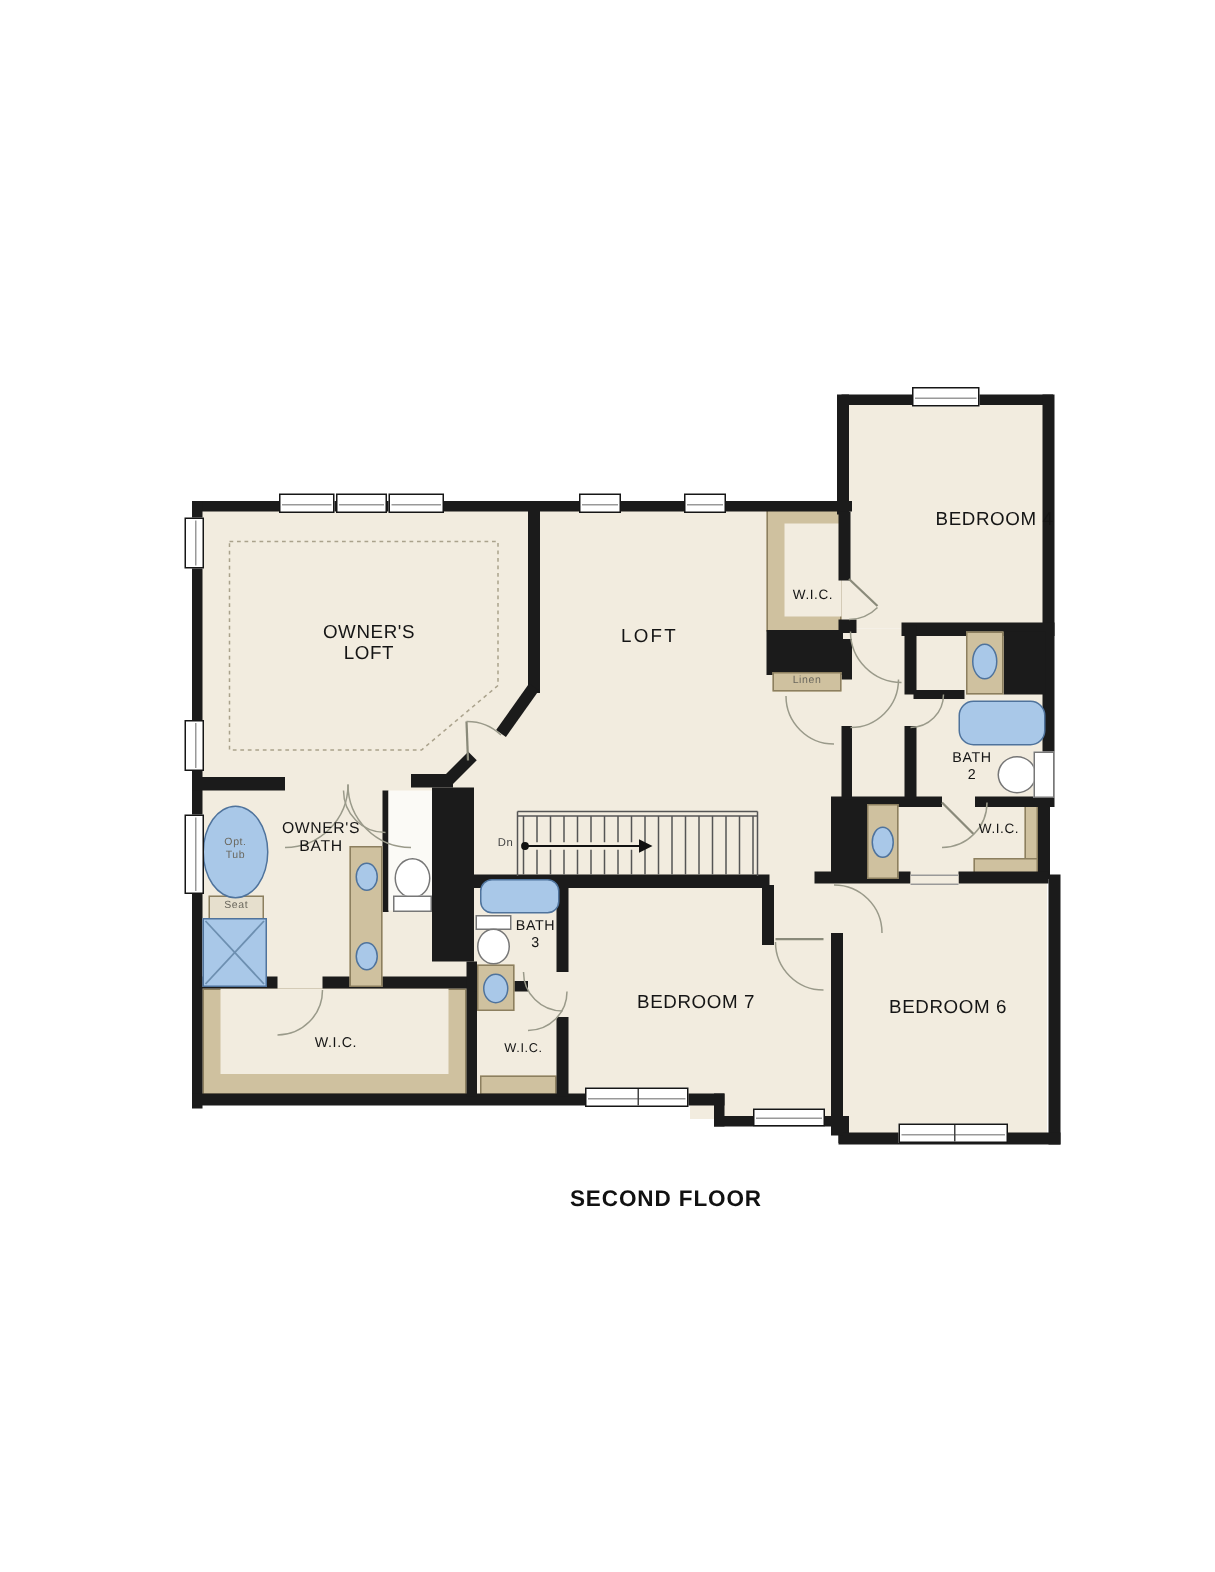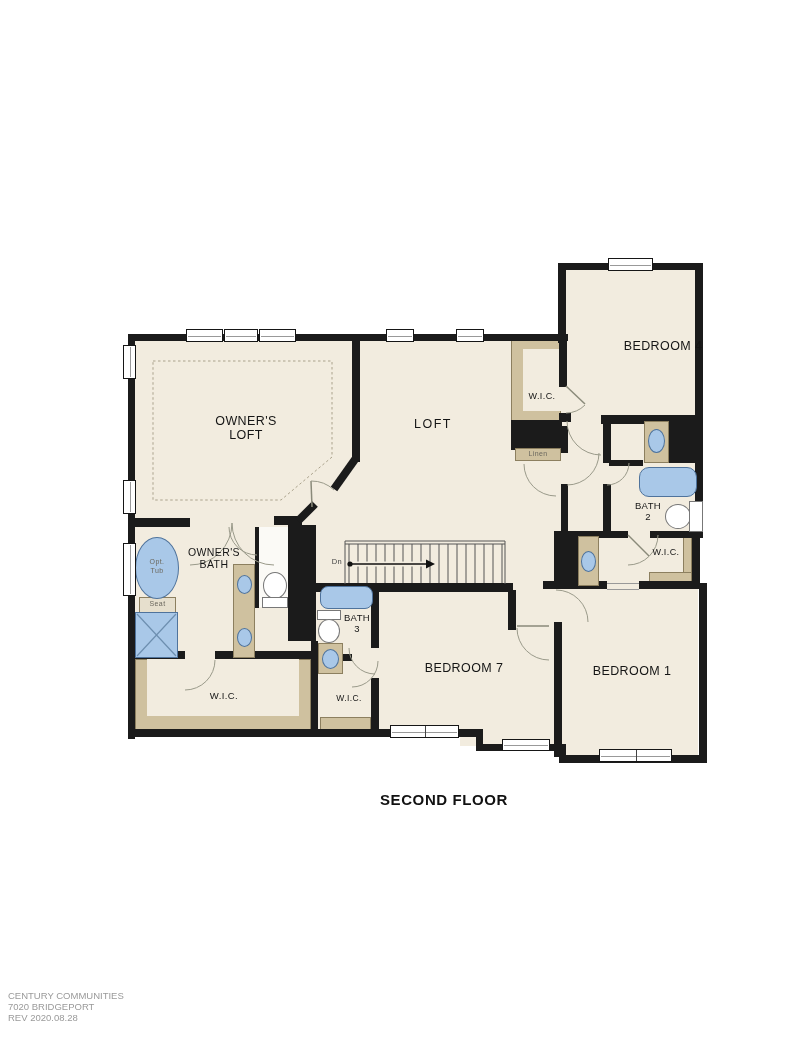--- a/index.html
+++ b/index.html
@@ -218,21 +218,21 @@
     </g>
   </svg>
 
   <div class="lbl big" style="left:186px;top:414px;width:120px;">
     <span style="display:block">OWNER'S</span>
     <span style="display:block">LOFT</span>
   </div>
   <div class="lbl big" style="left:393px;top:417px;width:80px;letter-spacing:1.5px;">LOFT</div>
   <div class="lbl big" style="left:602px;top:339px;width:122px;">BEDROOM 4</div>
   <div class="lbl big" style="left:404px;top:661px;width:120px;">BEDROOM 7</div>
-  <div class="lbl big" style="left:572px;top:664px;width:120px;">BEDROOM 1</div>
+  <div class="lbl big" style="left:572px;top:664px;width:120px;">BEDROOM 6</div>
   <div class="lbl med" style="left:178px;top:546px;width:72px;">
     <span style="display:block">OWNER'S</span>
     <span style="display:block">BATH</span>
   </div>
   <div class="lbl sm" style="left:628px;top:501px;width:40px;">
     <span style="display:block">BATH</span>
     <span style="display:block">2</span>
   </div>
   <div class="lbl sm" style="left:337px;top:613px;width:40px;">
     <span style="display:block">BATH</span>
@@ -245,19 +245,14 @@
   <div class="lbl gray" style="left:517px;top:450px;width:42px;font-size:7px;">Linen</div>
 
   <div class="lbl gray" style="left:143px;top:558px;width:28px;font-size:7px;line-height:8.5px;">
     <span style="display:block">Opt.</span>
     <span style="display:block">Tub</span>
   </div>
   <div class="lbl gray" style="left:141px;top:600px;width:33px;font-size:7px;">Seat</div>
   <div class="lbl" style="left:328px;top:558px;width:18px;font-size:7.5px;color:#444;">Dn</div>
 
   <div id="title" style="left:354px;top:791px;width:180px;">SECOND FLOOR</div>
-  <div id="footer">
-    <span>CENTURY COMMUNITIES</span>
-    <span>7020 BRIDGEPORT</span>
-    <span>REV 2020.08.28</span>
-  </div>
 
 </div>
 
 </body></html>

